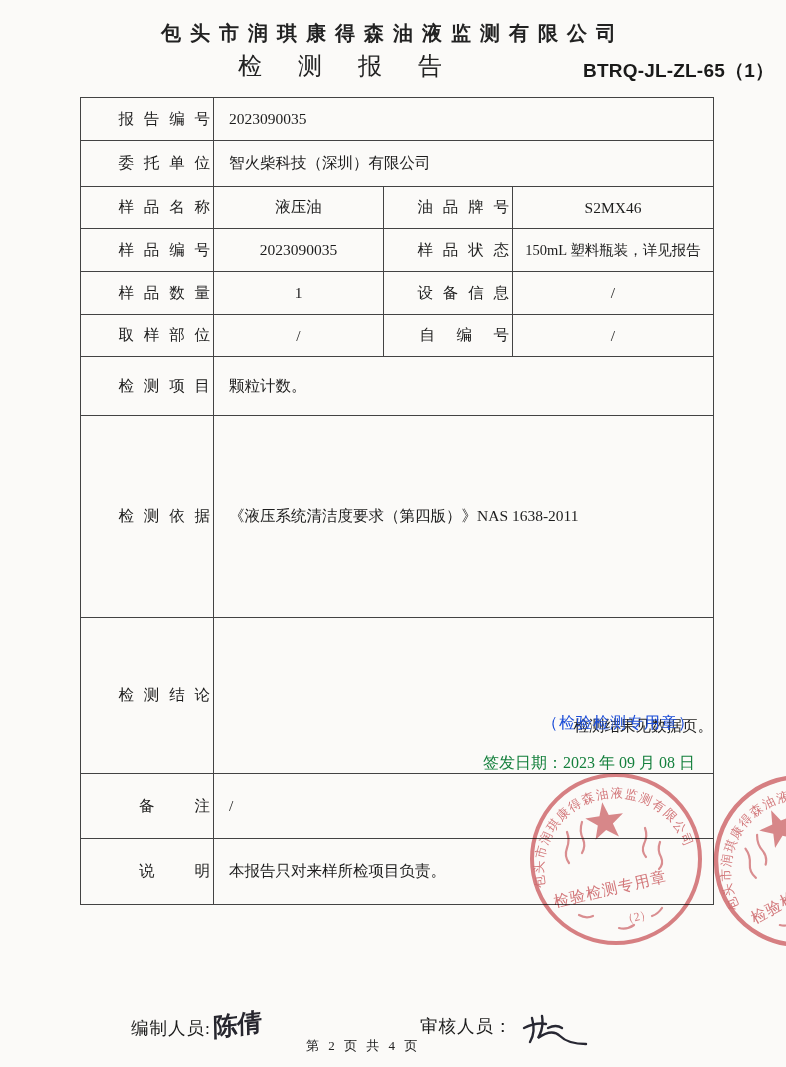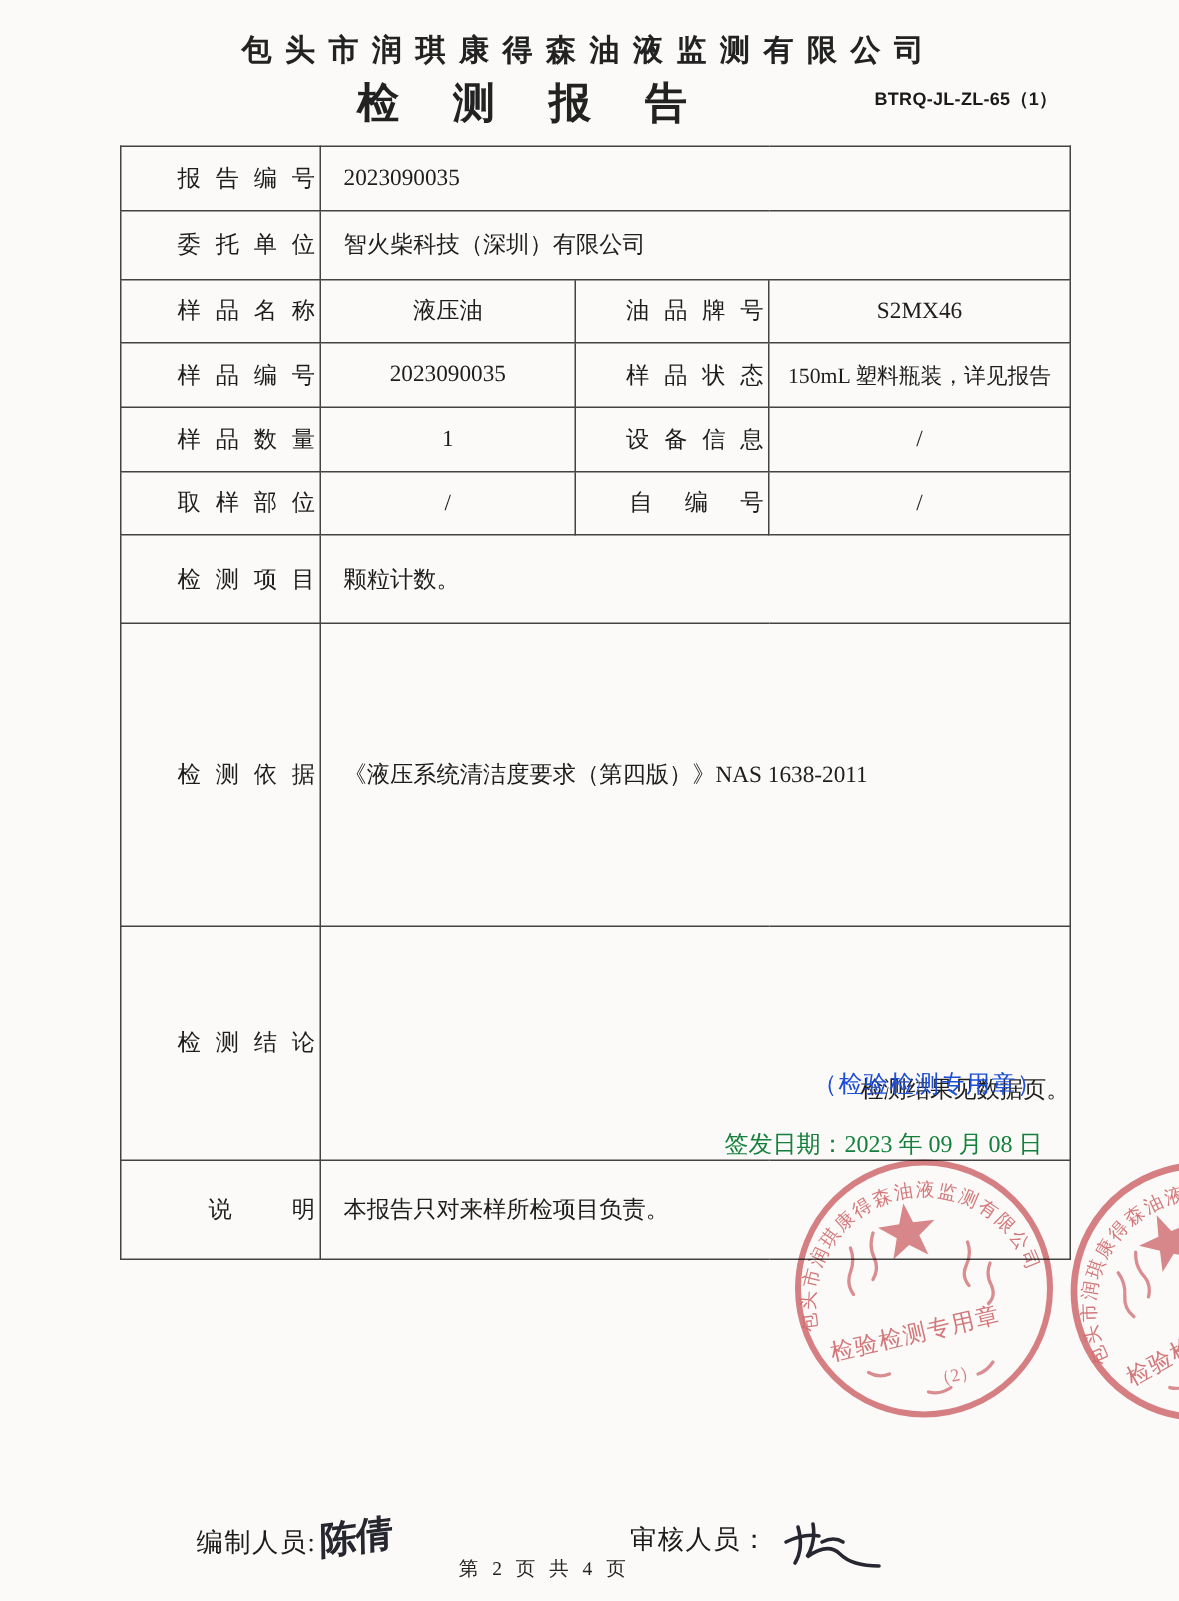--- a/index.html
+++ b/index.html
@@ -15,27 +15,27 @@
   .page { position:absolute; inset:0; }
 
   
   .company {
     position:absolute; top:20px; left:0; width:786px;
     text-align:center; font-size:20px; font-weight:700;
     letter-spacing:9px; color:#222;
   }
   .report-title {
     position:absolute; top:50px; left:238px;
-    font-size:28px; font-weight:700; letter-spacing:36px; color:#222;
+    font-size:24px; font-weight:400; letter-spacing:36px; color:#222;
     white-space:nowrap;
   }
   .doc-code {
     position:absolute; top:58px; left:583px;
     font-family:"Liberation Sans","DejaVu Sans",sans-serif;
-    font-size:12px; font-weight:700; color:#1a1a1a; letter-spacing:.2px;
+    font-size:19px; font-weight:700; color:#1a1a1a; letter-spacing:.2px;
   }
 
   
   table.report {
     position:absolute; left:80px; top:97px;
     width:633px; border-collapse:collapse; table-layout:fixed;
   }
   table.report td {
     border:1.6px solid #434343;
     font-size:15.5px; color:#1d1d1d;
@@ -148,20 +148,24 @@
       <td class="val" colspan="3">《液压系统清洁度要求（第四版）》NAS 1638-2011</td>
     </tr>
     <tr class="r10">
       <td class="lbl">检 测 结 论</td>
       <td class="val concl" colspan="3">
         <span>检测结果见数据页。</span>
         <div class="seal-note">（检验检测专用章）</div>
         <div class="issue-date">签发日期：2023 年 09 月 08 日</div>
       </td>
     </tr>
+    <tr class="r11">
+      <td class="lbl">备　　注</td>
+      <td class="val" colspan="3">/</td>
+    </tr>
     <tr class="r12">
       <td class="lbl">说　　明</td>
       <td class="val" colspan="3">本报告只对来样所检项目负责。</td>
     </tr>
   </tbody>
     </table>
 
   <div class="stamp stamp-main">
     <svg width="178" height="178" viewBox="0 0 178 178">
       <g fill="none" stroke="#cc575c">

